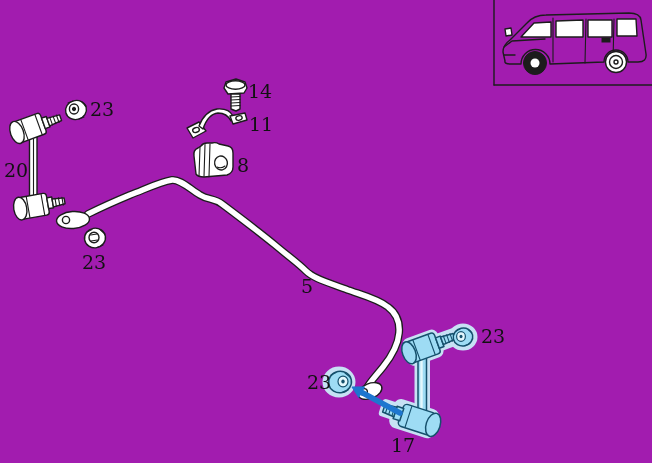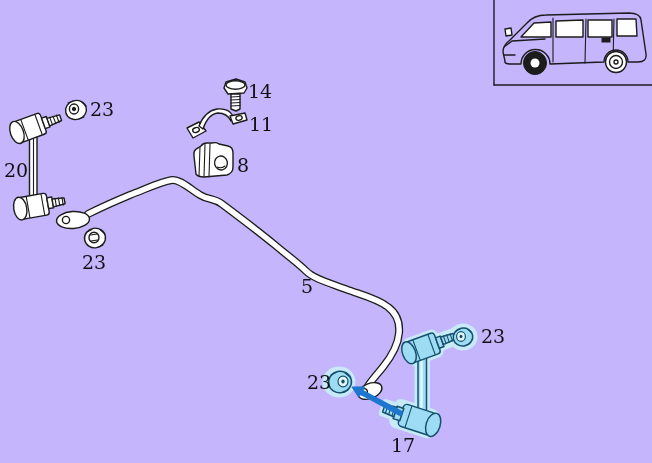--- a/index.html
+++ b/index.html
@@ -1,19 +1,19 @@
 <!DOCTYPE html>
 <html><head>
 <meta charset="utf-8">
 <style>
   html,body{margin:0;padding:0;background:#ffffff;}
   .stage{
     position:relative;
     width:652px;height:463px;
-    background:#c4b5fd;
+    background:#a21caf;
     font-family:"DejaVu Serif", serif;
     overflow:hidden;
   }
   svg{position:absolute;left:0;top:0;}
   .ln{stroke:#1c1c1c;stroke-width:1.4;fill:#ffffff;stroke-linejoin:round;stroke-linecap:round;}
   .lnf{stroke:#1c1c1c;stroke-width:1.4;fill:none;stroke-linejoin:round;stroke-linecap:round;}
   .thin{stroke:#1c1c1c;stroke-width:1.1;fill:none;stroke-linecap:round;}
   .blk{fill:#1c1c1c;stroke:#1c1c1c;}
   .bar-outer{stroke:#1c1c1c;stroke-width:8;fill:none;stroke-linejoin:round;stroke-linecap:round;}
   .bar-inner{stroke:#ffffff;stroke-width:5.4;fill:none;stroke-linejoin:round;stroke-linecap:round;}

